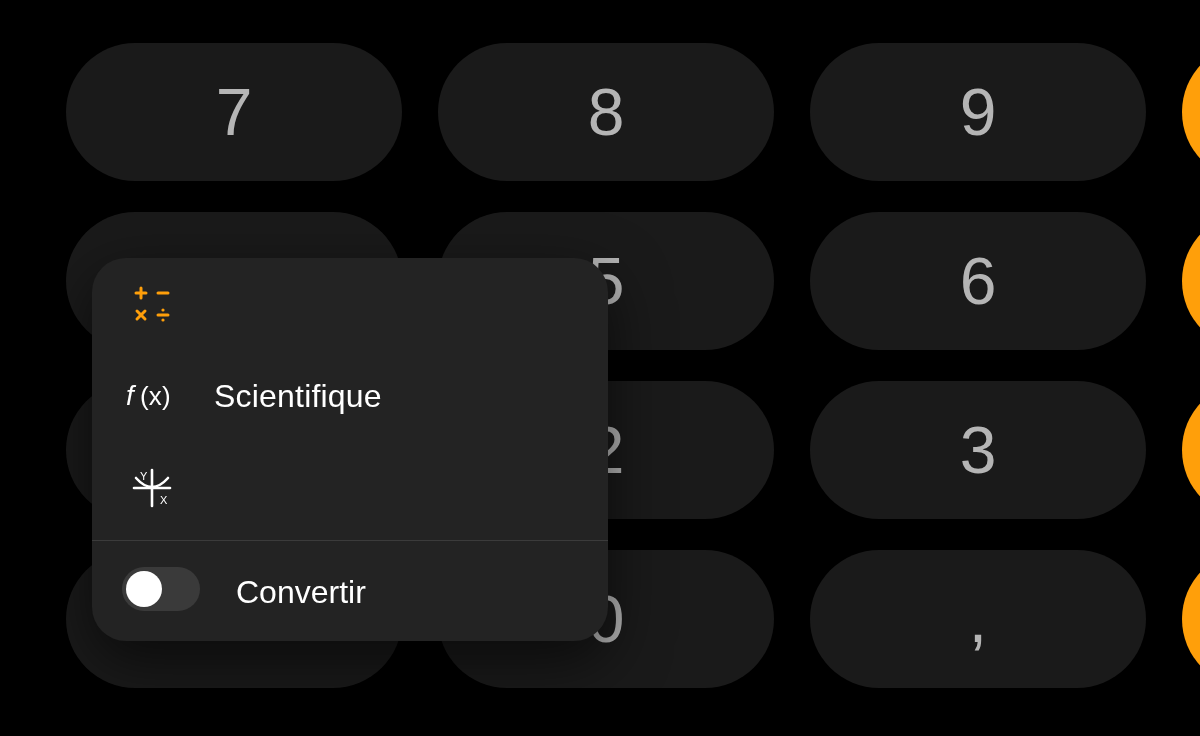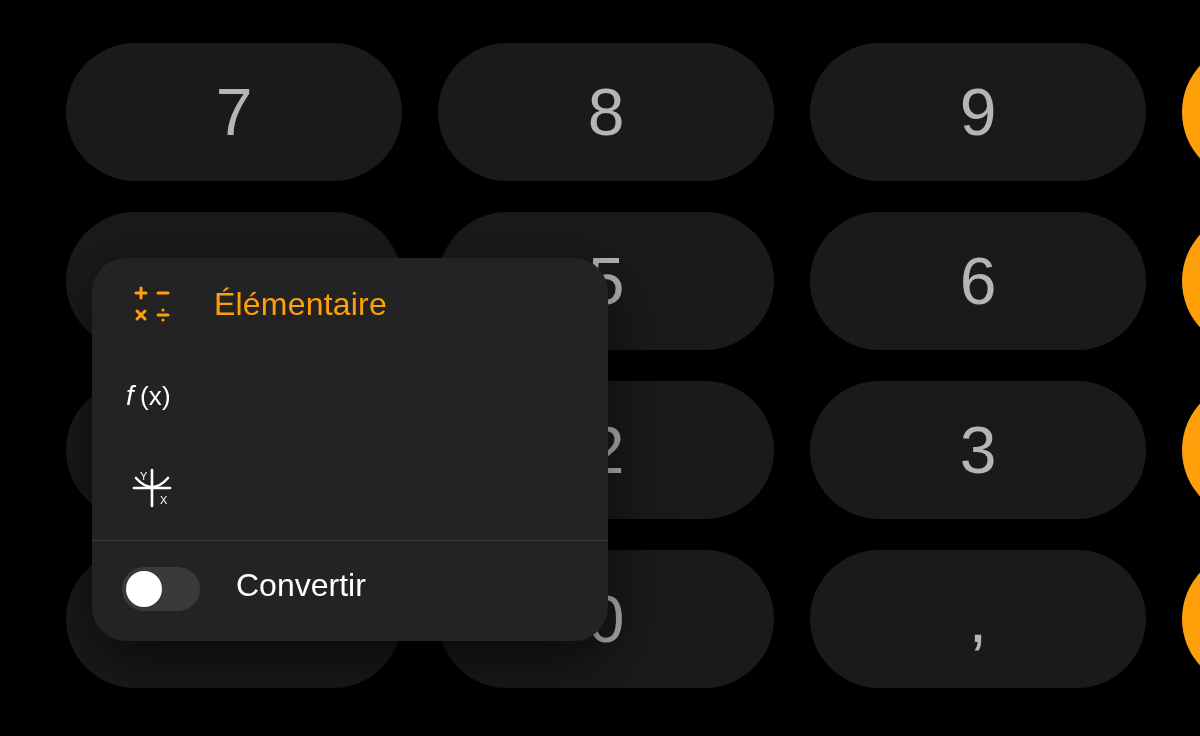--- a/index.html
+++ b/index.html
@@ -63,21 +63,21 @@
   }
 
   .menu-divider {
     height: 1px;
     background: #3b3b3b;
     margin: 6px 0 0 0;
   }
 
   .toggle-row {
     display: flex;
-    align-items: flex-start;
+    align-items: flex-end;
     gap: 36px;
     padding: 26px 34px 30px 30px;
     color: #ffffff;
     font-size: 32px;
   }
 
   .toggle {
     width: 78px;
     height: 44px;
     background: #3a3a3a;
@@ -136,30 +136,30 @@
 
           <line x1="5" y1="27" x2="13" y2="35"></line>
           <line x1="13" y1="27" x2="5" y2="35"></line>
 
           <line x1="26" y1="31" x2="36" y2="31"></line>
           <circle cx="31" cy="26" r="1.6" fill="#ff9f0a" stroke="none"></circle>
           <circle cx="31" cy="36" r="1.6" fill="#ff9f0a" stroke="none"></circle>
         </g>
       </svg>
     </span>
-    <span>Élémentaire</span>
   </div>
 
   <div class="menu-item">
     <span class="icon-slot">
       <svg width="52" height="34" viewBox="0 0 52 34">
         <text x="0" y="26" font-family="-apple-system,Helvetica,Arial" font-size="28" font-style="italic" font-weight="500" fill="#ffffff">f</text>
         <text x="14" y="26" font-family="-apple-system,Helvetica,Arial" font-size="26" font-weight="500" fill="#ffffff">(x)</text>
       </svg>
     </span>
+    <span>Scientifique</span>
   </div>
 
   <div class="menu-item">
     <span class="icon-slot">
       <svg width="44" height="40" viewBox="0 0 44 40">
         <g stroke="#ffffff" stroke-width="2.6" stroke-linecap="round" fill="none">
           <line x1="22" y1="2" x2="22" y2="38"></line>
           <line x1="4" y1="20" x2="40" y2="20"></line>
           <path d="M6 10 Q22 28 38 10"></path>
         </g>

